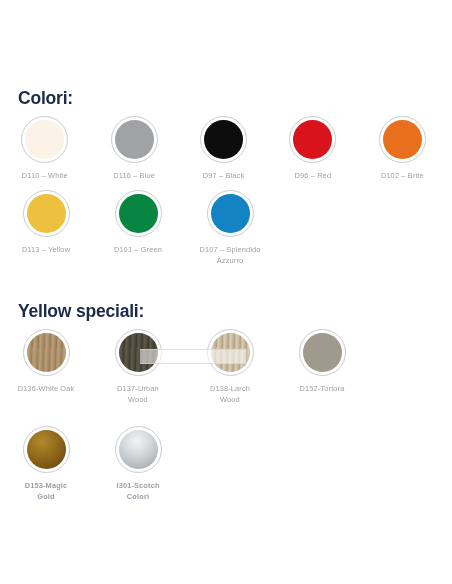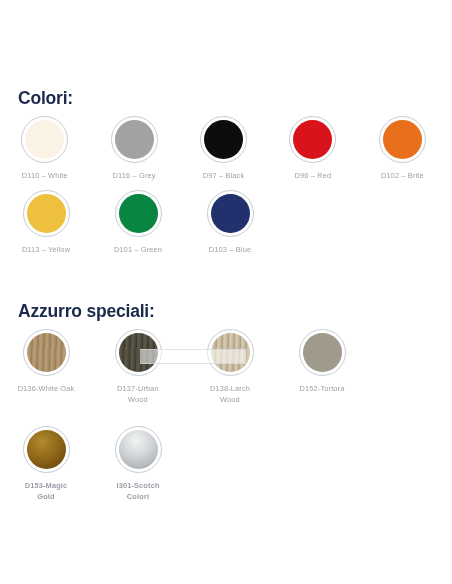--- a/index.html
+++ b/index.html
@@ -105,21 +105,21 @@
       <div class="swatch-cell">
         <div class="swatch-ring">
           <div class="swatch-disc" style="background: rgb(251, 243, 230);"></div>
         </div>
         <div class="swatch-label">D110 – White</div>
       </div>
       <div class="swatch-cell">
         <div class="swatch-ring">
           <div class="swatch-disc" style="background: rgb(160, 162, 164);"></div>
         </div>
-        <div class="swatch-label">D116 – Grey</div>
+        <div class="swatch-label">D116 – Blue</div>
       </div>
       <div class="swatch-cell">
         <div class="swatch-ring">
           <div class="swatch-disc" style="background: rgb(13, 13, 13);"></div>
         </div>
         <div class="swatch-label">D97 – Black</div>
       </div>
       <div class="swatch-cell">
         <div class="swatch-ring">
           <div class="swatch-disc" style="background: rgb(216, 19, 27);"></div>
@@ -142,27 +142,28 @@
         <div class="swatch-label">D113 – Yellow</div>
       </div>
       <div class="swatch-cell">
         <div class="swatch-ring">
           <div class="swatch-disc" style="background: rgb(8, 133, 64);"></div>
         </div>
         <div class="swatch-label">D101 – Green</div>
       </div>
       <div class="swatch-cell">
         <div class="swatch-ring">
-          <div class="swatch-disc" style="background: rgb(35, 48, 110);"></div>
-        </div>
-        <div class="swatch-label">D103 – Blue</div>
-      </div>
-    </div>
-
-  <h2 class="section-title" id="section-speciali-title">Azzurro speciali:</h2>
+          <div class="swatch-disc" style="background: rgb(19, 131, 196);"></div>
+        </div>
+        <div class="swatch-label">D107 – Splendido
+Azzurro</div>
+      </div>
+    </div>
+
+  <h2 class="section-title" id="section-speciali-title">Yellow speciali:</h2>
 
   <div class="swatch-row" id="row-speciali-1">
       <div class="swatch-cell">
         <div class="swatch-ring">
           <div class="swatch-disc" style="background: repeating-linear-gradient(92deg, rgb(169, 141, 103) 0px, rgb(187, 159, 120) 2px, rgb(169, 141, 103) 4px, rgb(150, 124, 88) 6px);"></div>
         </div>
         <div class="swatch-label">D136-White Oak</div>
       </div>
       <div class="swatch-cell">
         <div class="swatch-ring">

